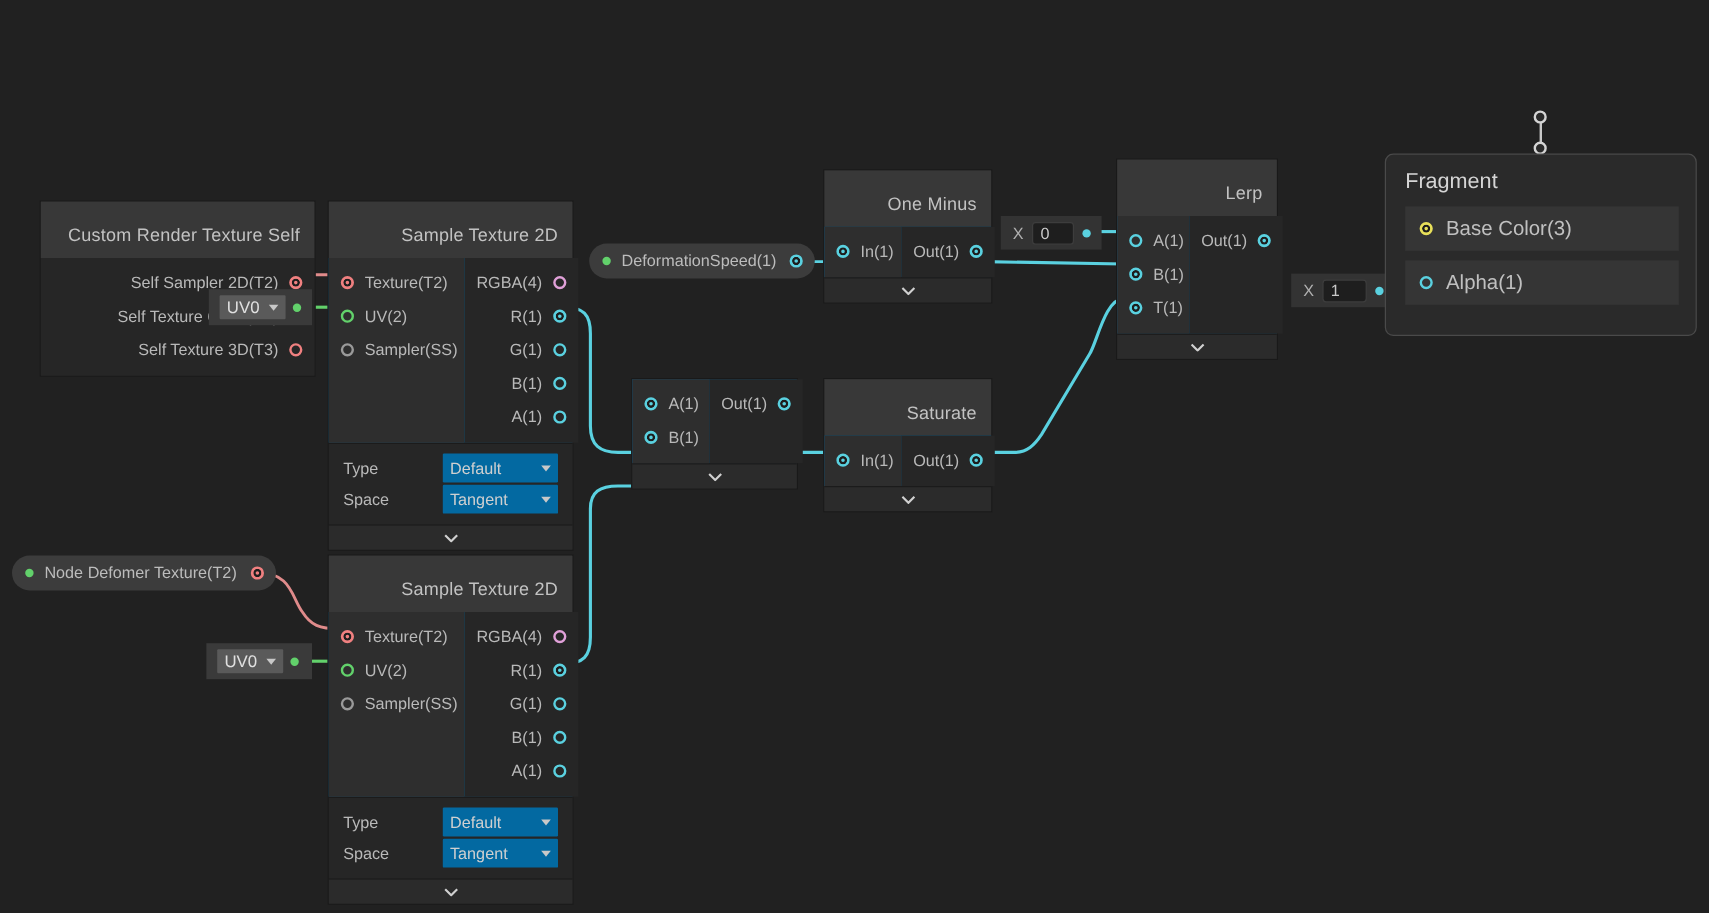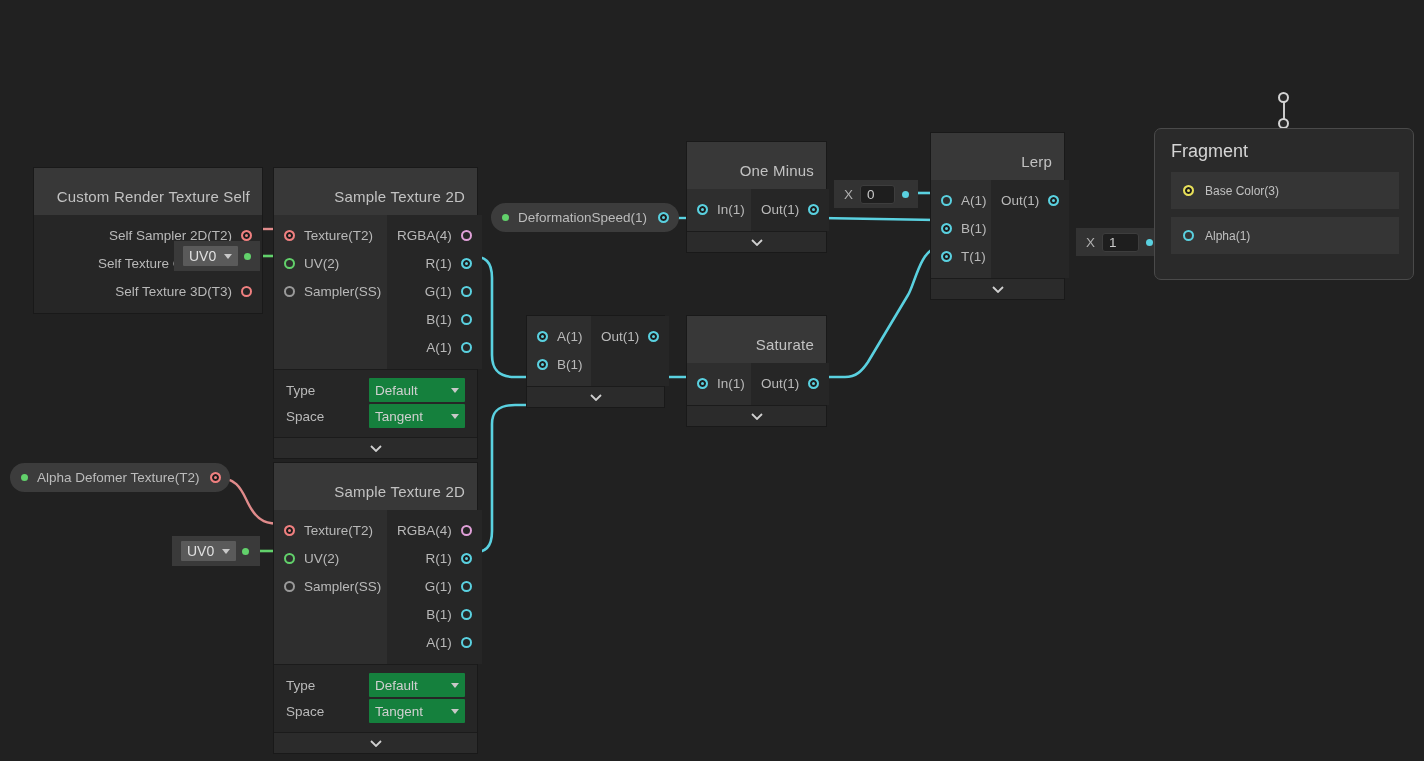--- a/index.html
+++ b/index.html
@@ -82,21 +82,21 @@
     background: #262626;
     padding: 7px 12px 8px 12px;
   }
   .setting-row {
     display: flex; align-items: center;
     height: 26px;
     justify-content: space-between;
   }
   .setting-label { color: #b9b9b9; font-size: 13.5px; }
   .enum {
-    background: #15803d;
+    background: #0369a1;
     color: #d0d0d0;
     font-size: 13.5px;
     width: 96px;
     height: 19px;
     line-height: 19px;
     padding: 12px 6px;
     box-sizing: border-box;
     display: flex; align-items: center; justify-content: space-between;
     border-radius: 1px;
   }
@@ -203,21 +203,21 @@
     font-size: 17px;
     padding: 7px 10px;
   }
   .block-row {
     background: #353535;
     height: 37px;
     display: flex; align-items: center;
     padding: 0 12px;
     margin-bottom: 8px;
     color: #c0c0c0;
-    font-size: 12px;
+    font-size: 17px;
   }
   .block-row:last-child { margin-bottom: 0; }
   .block-row .dot { margin-right: 11px; }
 
   
   svg.wires {
     position: absolute; left: 0; top: 0;
     width: 1424px; height: 761px;
     pointer-events: none;
   }
@@ -362,21 +362,21 @@
     </div>
     <div class="expander">
       <svg class="chev" viewBox="0 0 12 7">
         <path d="M1,1 L6,6 L11,1" stroke="#d0d0d0" stroke-width="1.8" fill="none"></path>
       </svg>
     </div>
   </div>
 
   <div class="pill" style="left:10px; top:463px; width:220px;">
     <span class="lead"></span>
-    <span class="txt">Alpha Defomer Texture(T2)</span>
+    <span class="txt">Node Defomer Texture(T2)</span>
     <span class="dot tex filled" style="margin-left:auto;"></span>
   </div>
 
   <div class="uvwidget" style="left:172px; top:536px; width:88px;">
     <div class="uvbox">
       <span>UV0</span>
       <span class="caret-s"></span>
     </div>
     <span class="minidot green" style="margin-left:6px;"></span>
   </div>

